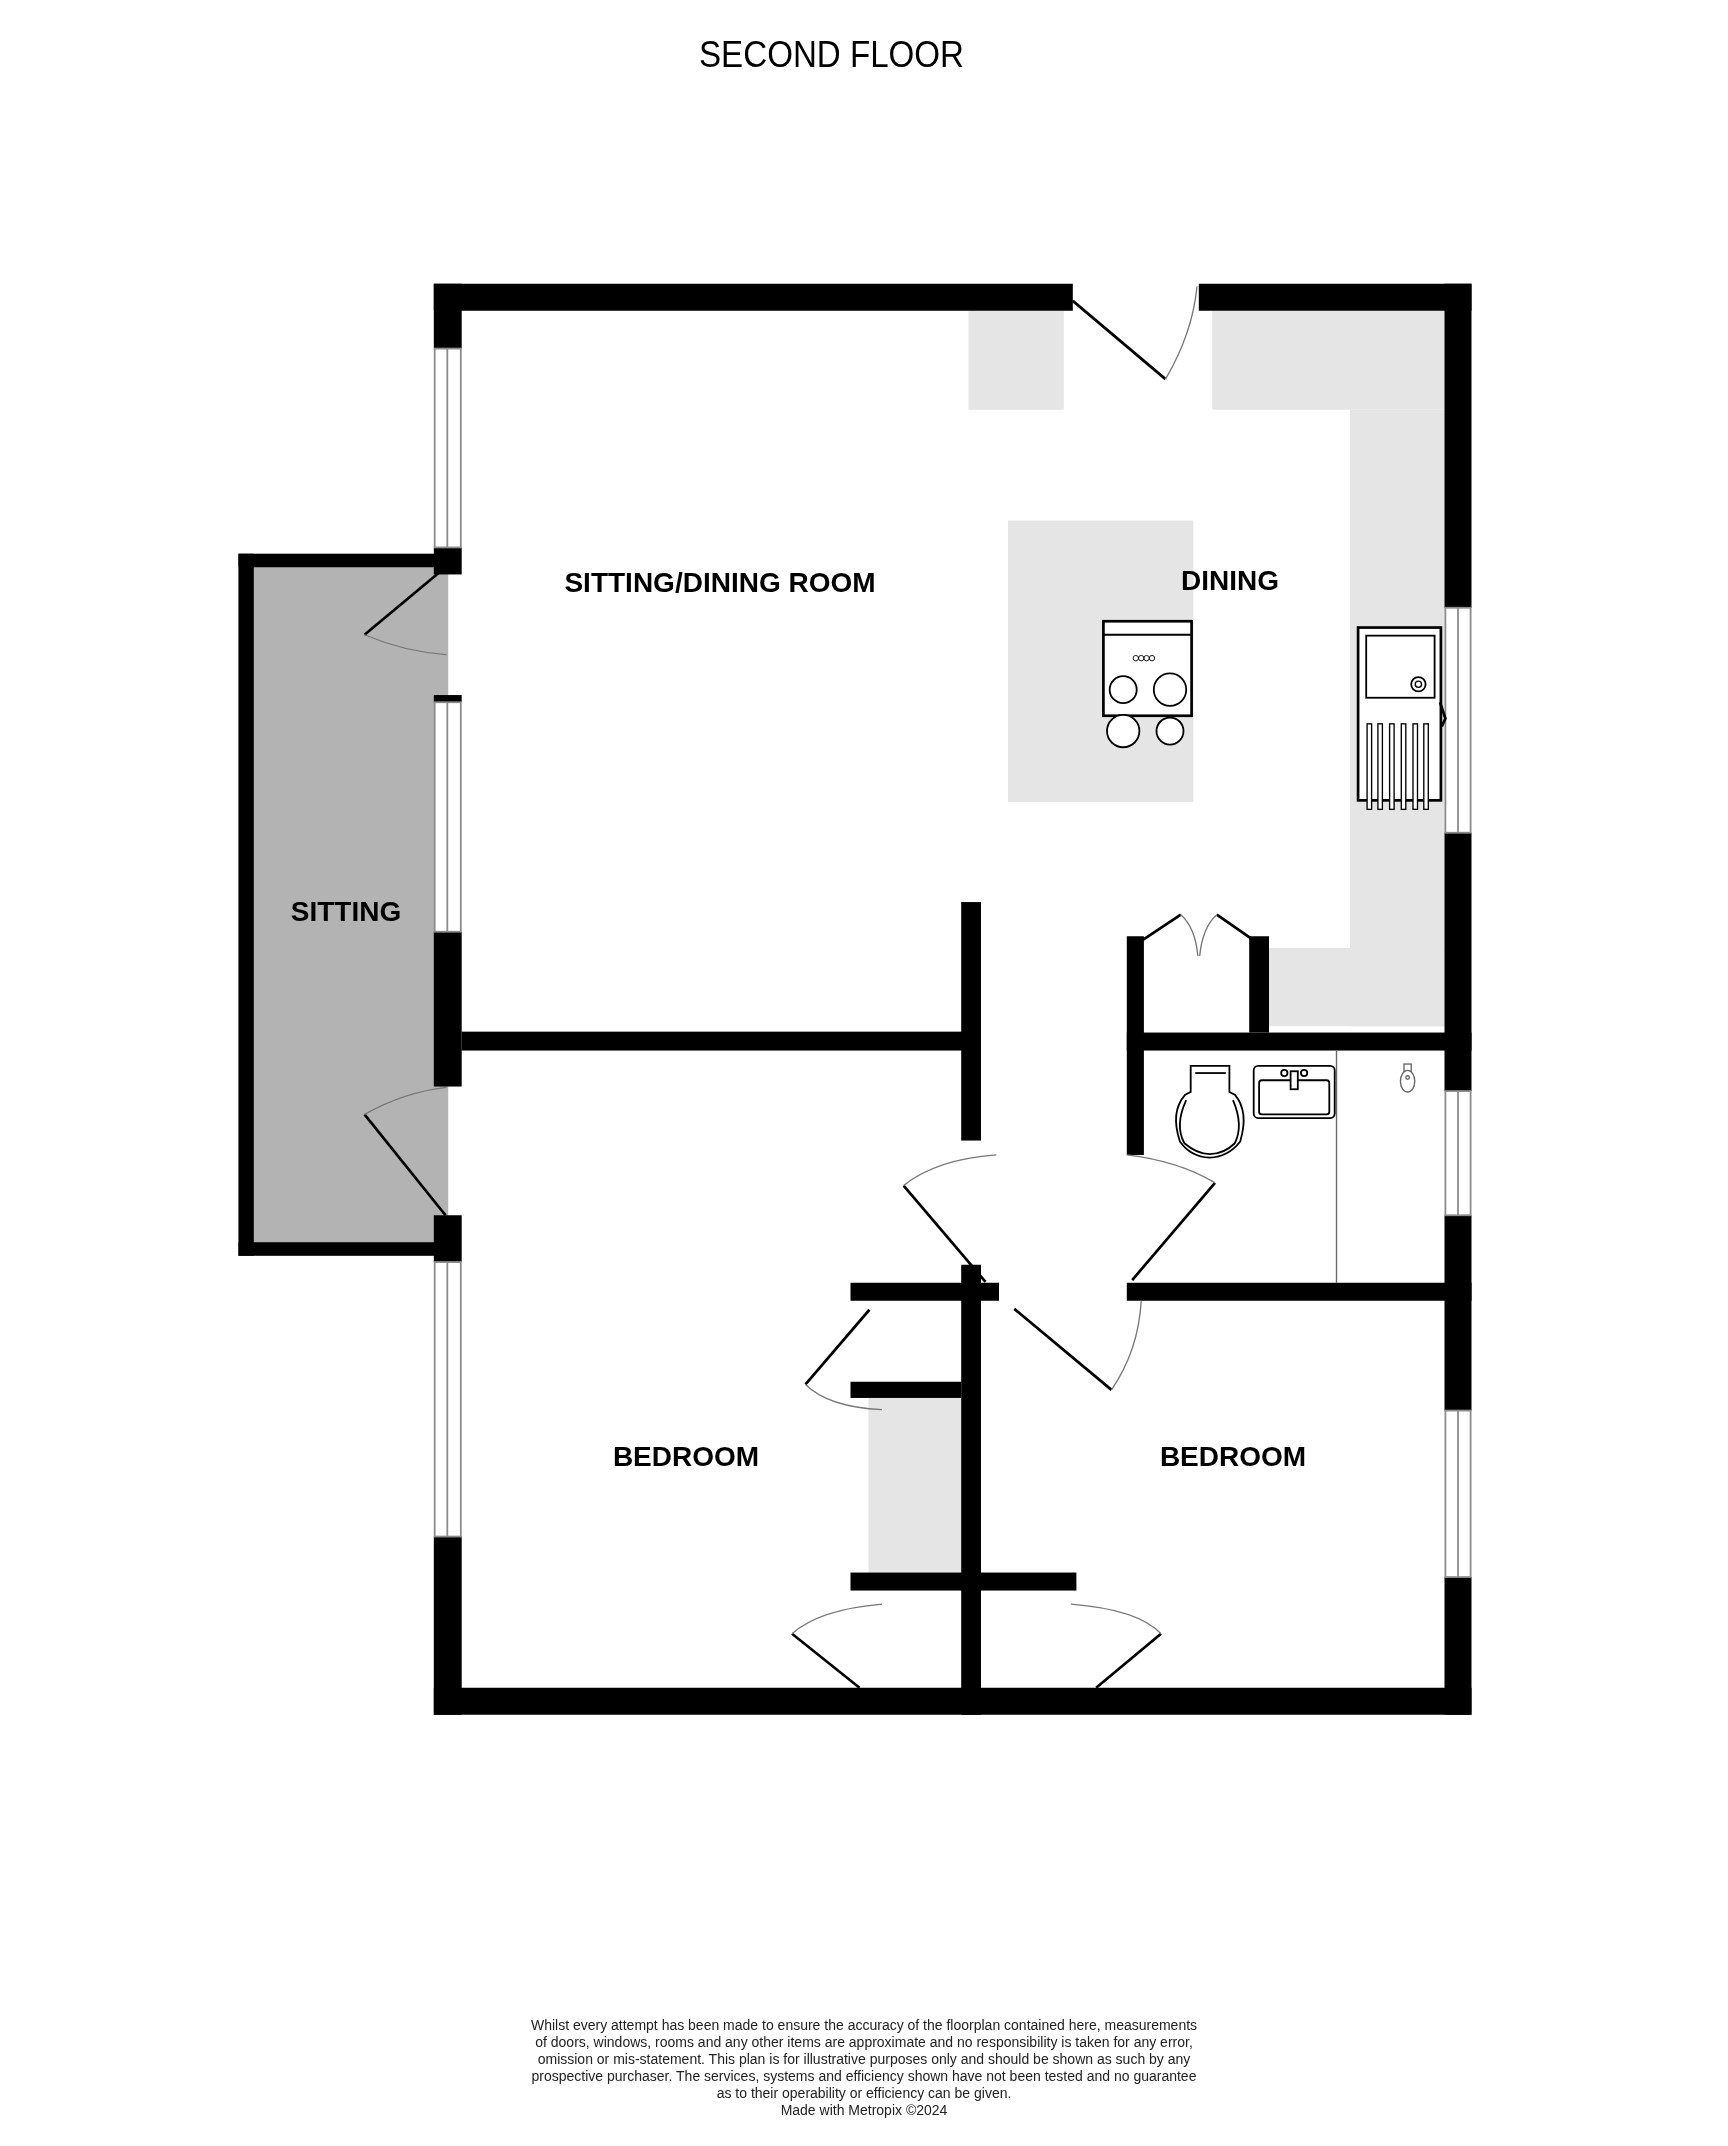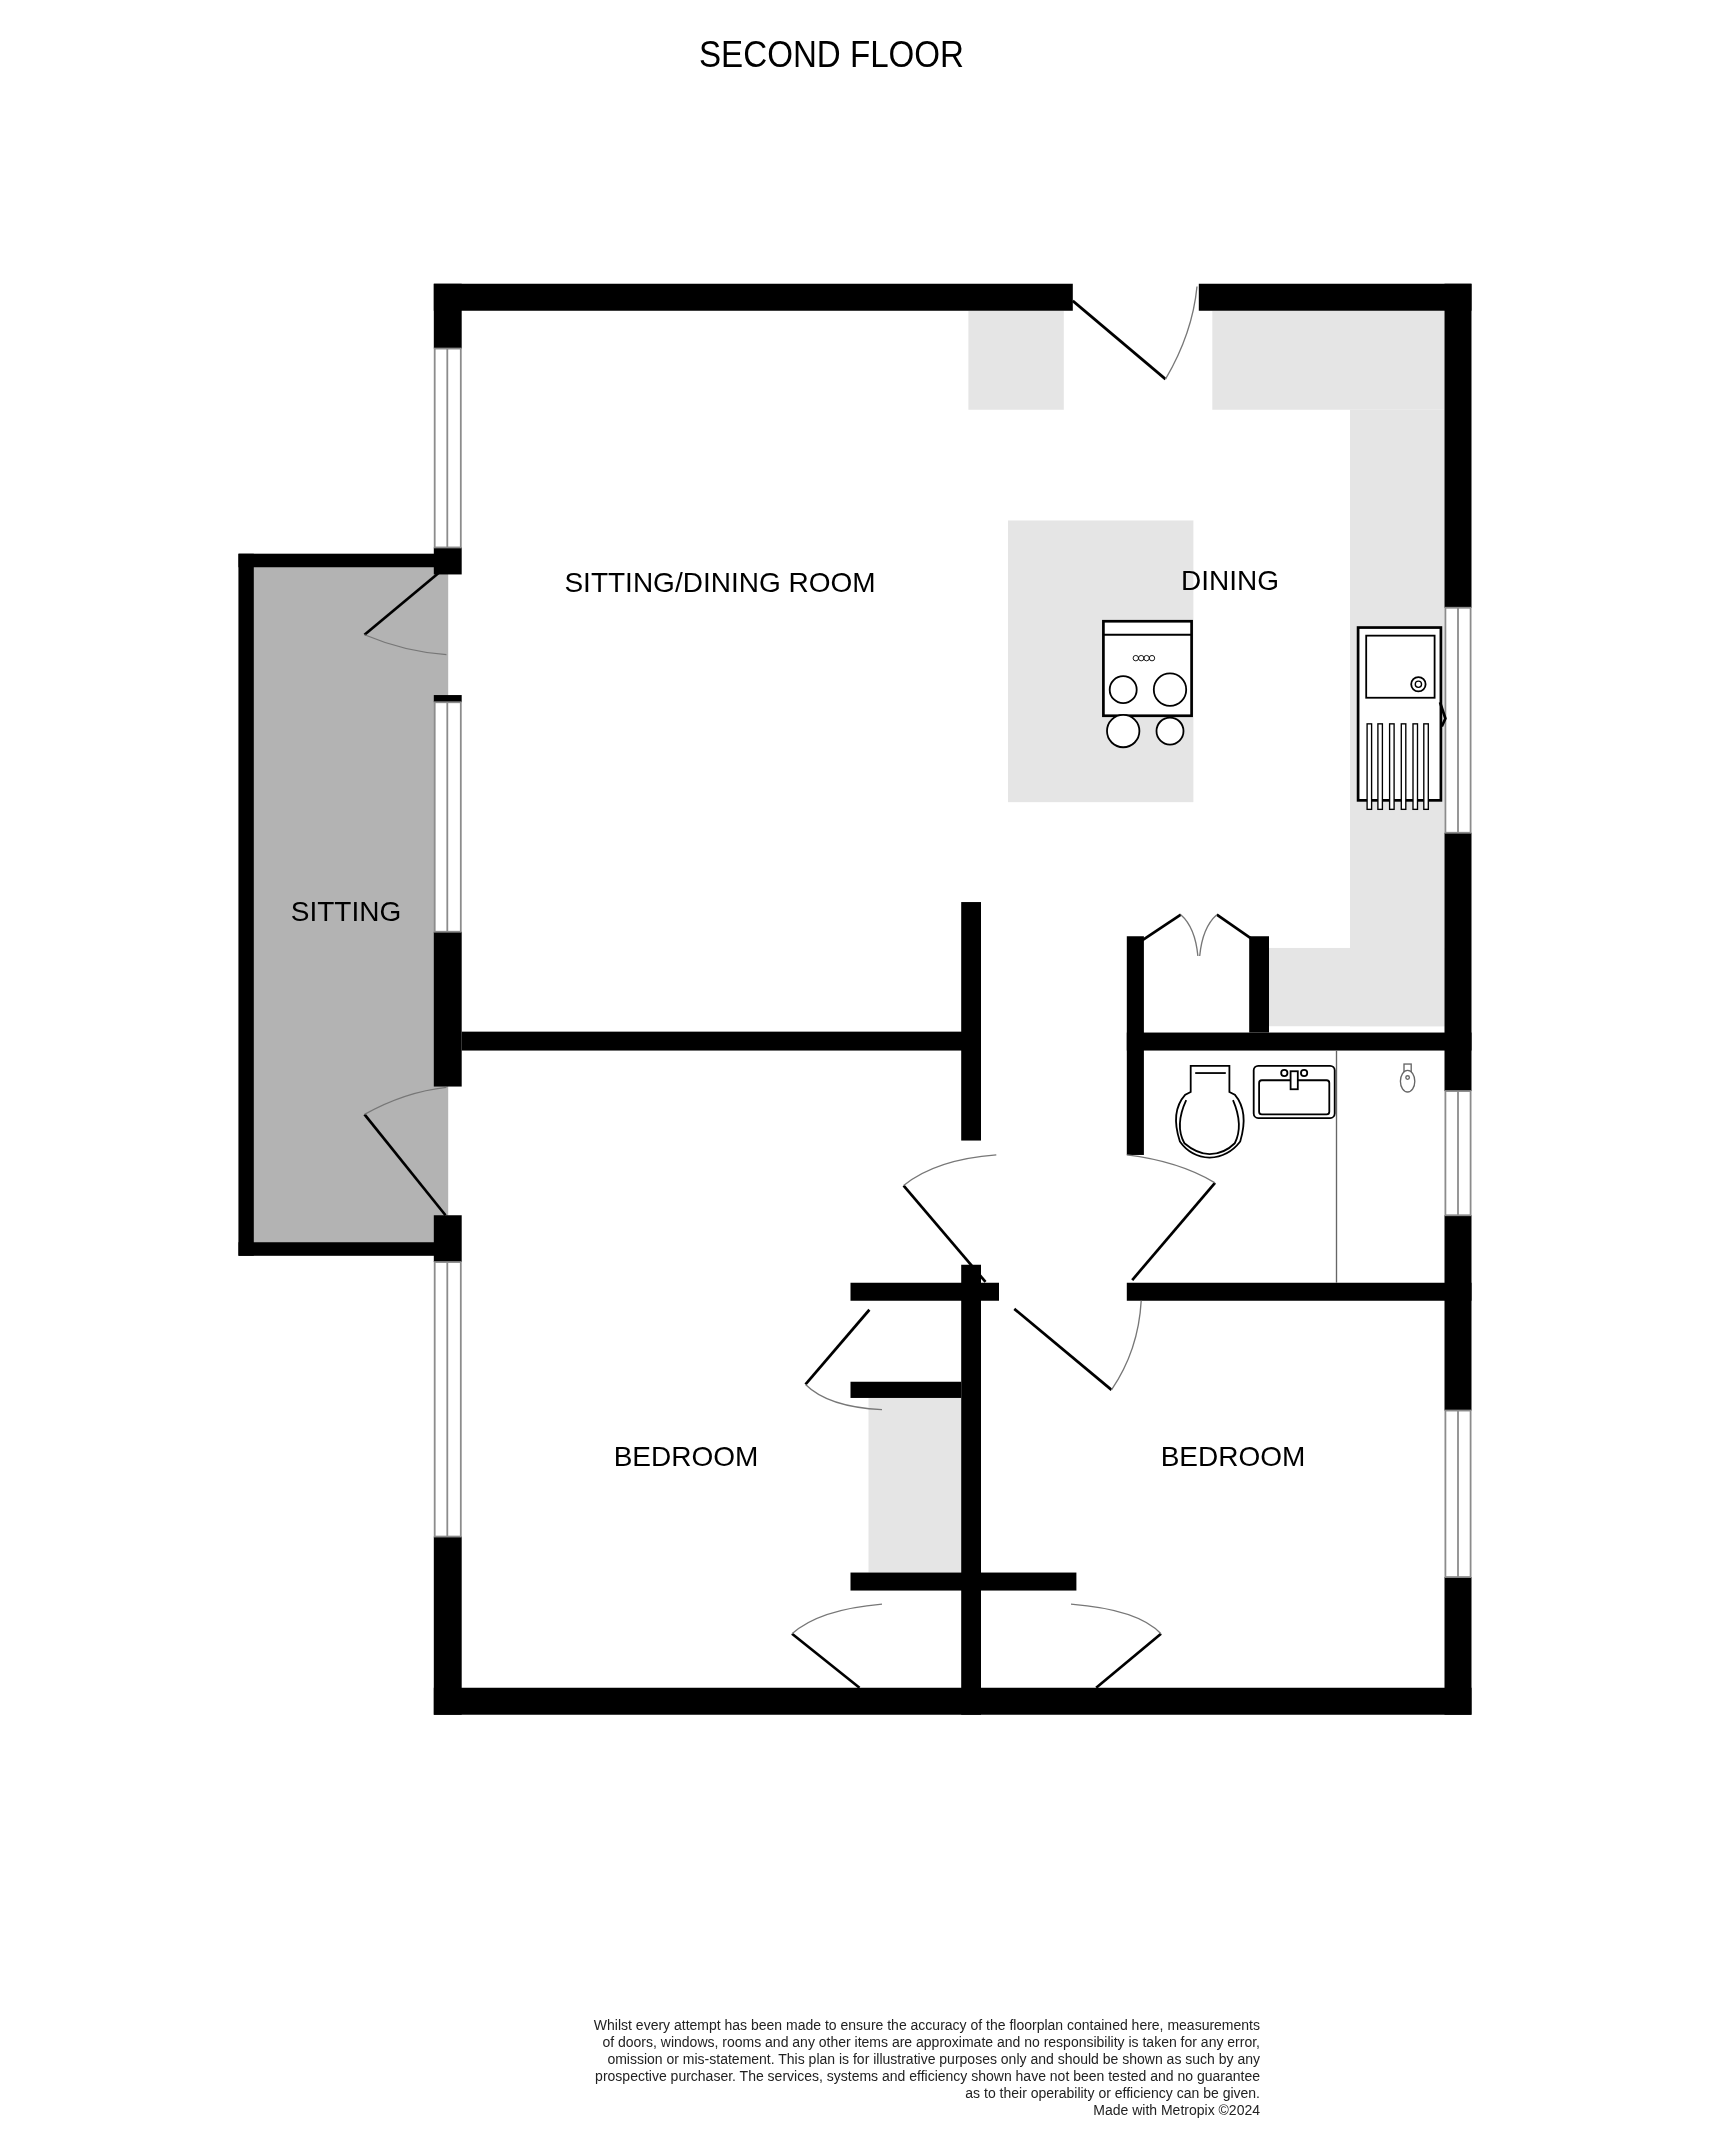--- a/index.html
+++ b/index.html
@@ -1,20 +1,20 @@
 <!DOCTYPE html>
 <html style="font-size:14.4px"><head>
 <meta charset="utf-8">
 <style>
   html, body { margin:0; padding:0; background:#ffffff; }
   body { width:1728px; height:2147px; position:relative; overflow:hidden; font-family:"Liberation Sans", sans-serif; }
   svg { position:absolute; left:0; top:0; }
   .title { position:absolute; left:0; width:1663px; top:34px; text-align:center; font-size:36px; color:#000; font-family:"Liberation Sans", sans-serif; transform:scaleX(0.92); transform-origin:832px 0; }
-  .room-label { position:absolute; font-weight:normal; font-size:28px; color:#000; white-space:nowrap; transform:translate(-50%,-50%); font-family:"Liberation Sans", sans-serif; }
-  .disclaimer { position:absolute; left:468px; width:792px; top:2017px; text-align:right; font-size:14px; line-height:17px; color:#222; font-family:"Liberation Sans", sans-serif; }
+  .room-label { position:absolute; font-weight:bold; font-size:28px; color:#000; white-space:nowrap; transform:translate(-50%,-50%); font-family:"Liberation Sans", sans-serif; }
+  .disclaimer { position:absolute; left:468px; width:792px; top:2017px; text-align:center; font-size:14px; line-height:17px; color:#222; font-family:"Liberation Sans", sans-serif; }
 </style>
 </head>
 <body>
 
 <div class="title">SECOND FLOOR</div>
 
 <svg width="1728" height="2147" viewBox="0 0 1920 2385">
 
   <g>
     <rect x="265" y="615" width="233" height="780" fill="#b3b3b3"></rect>

